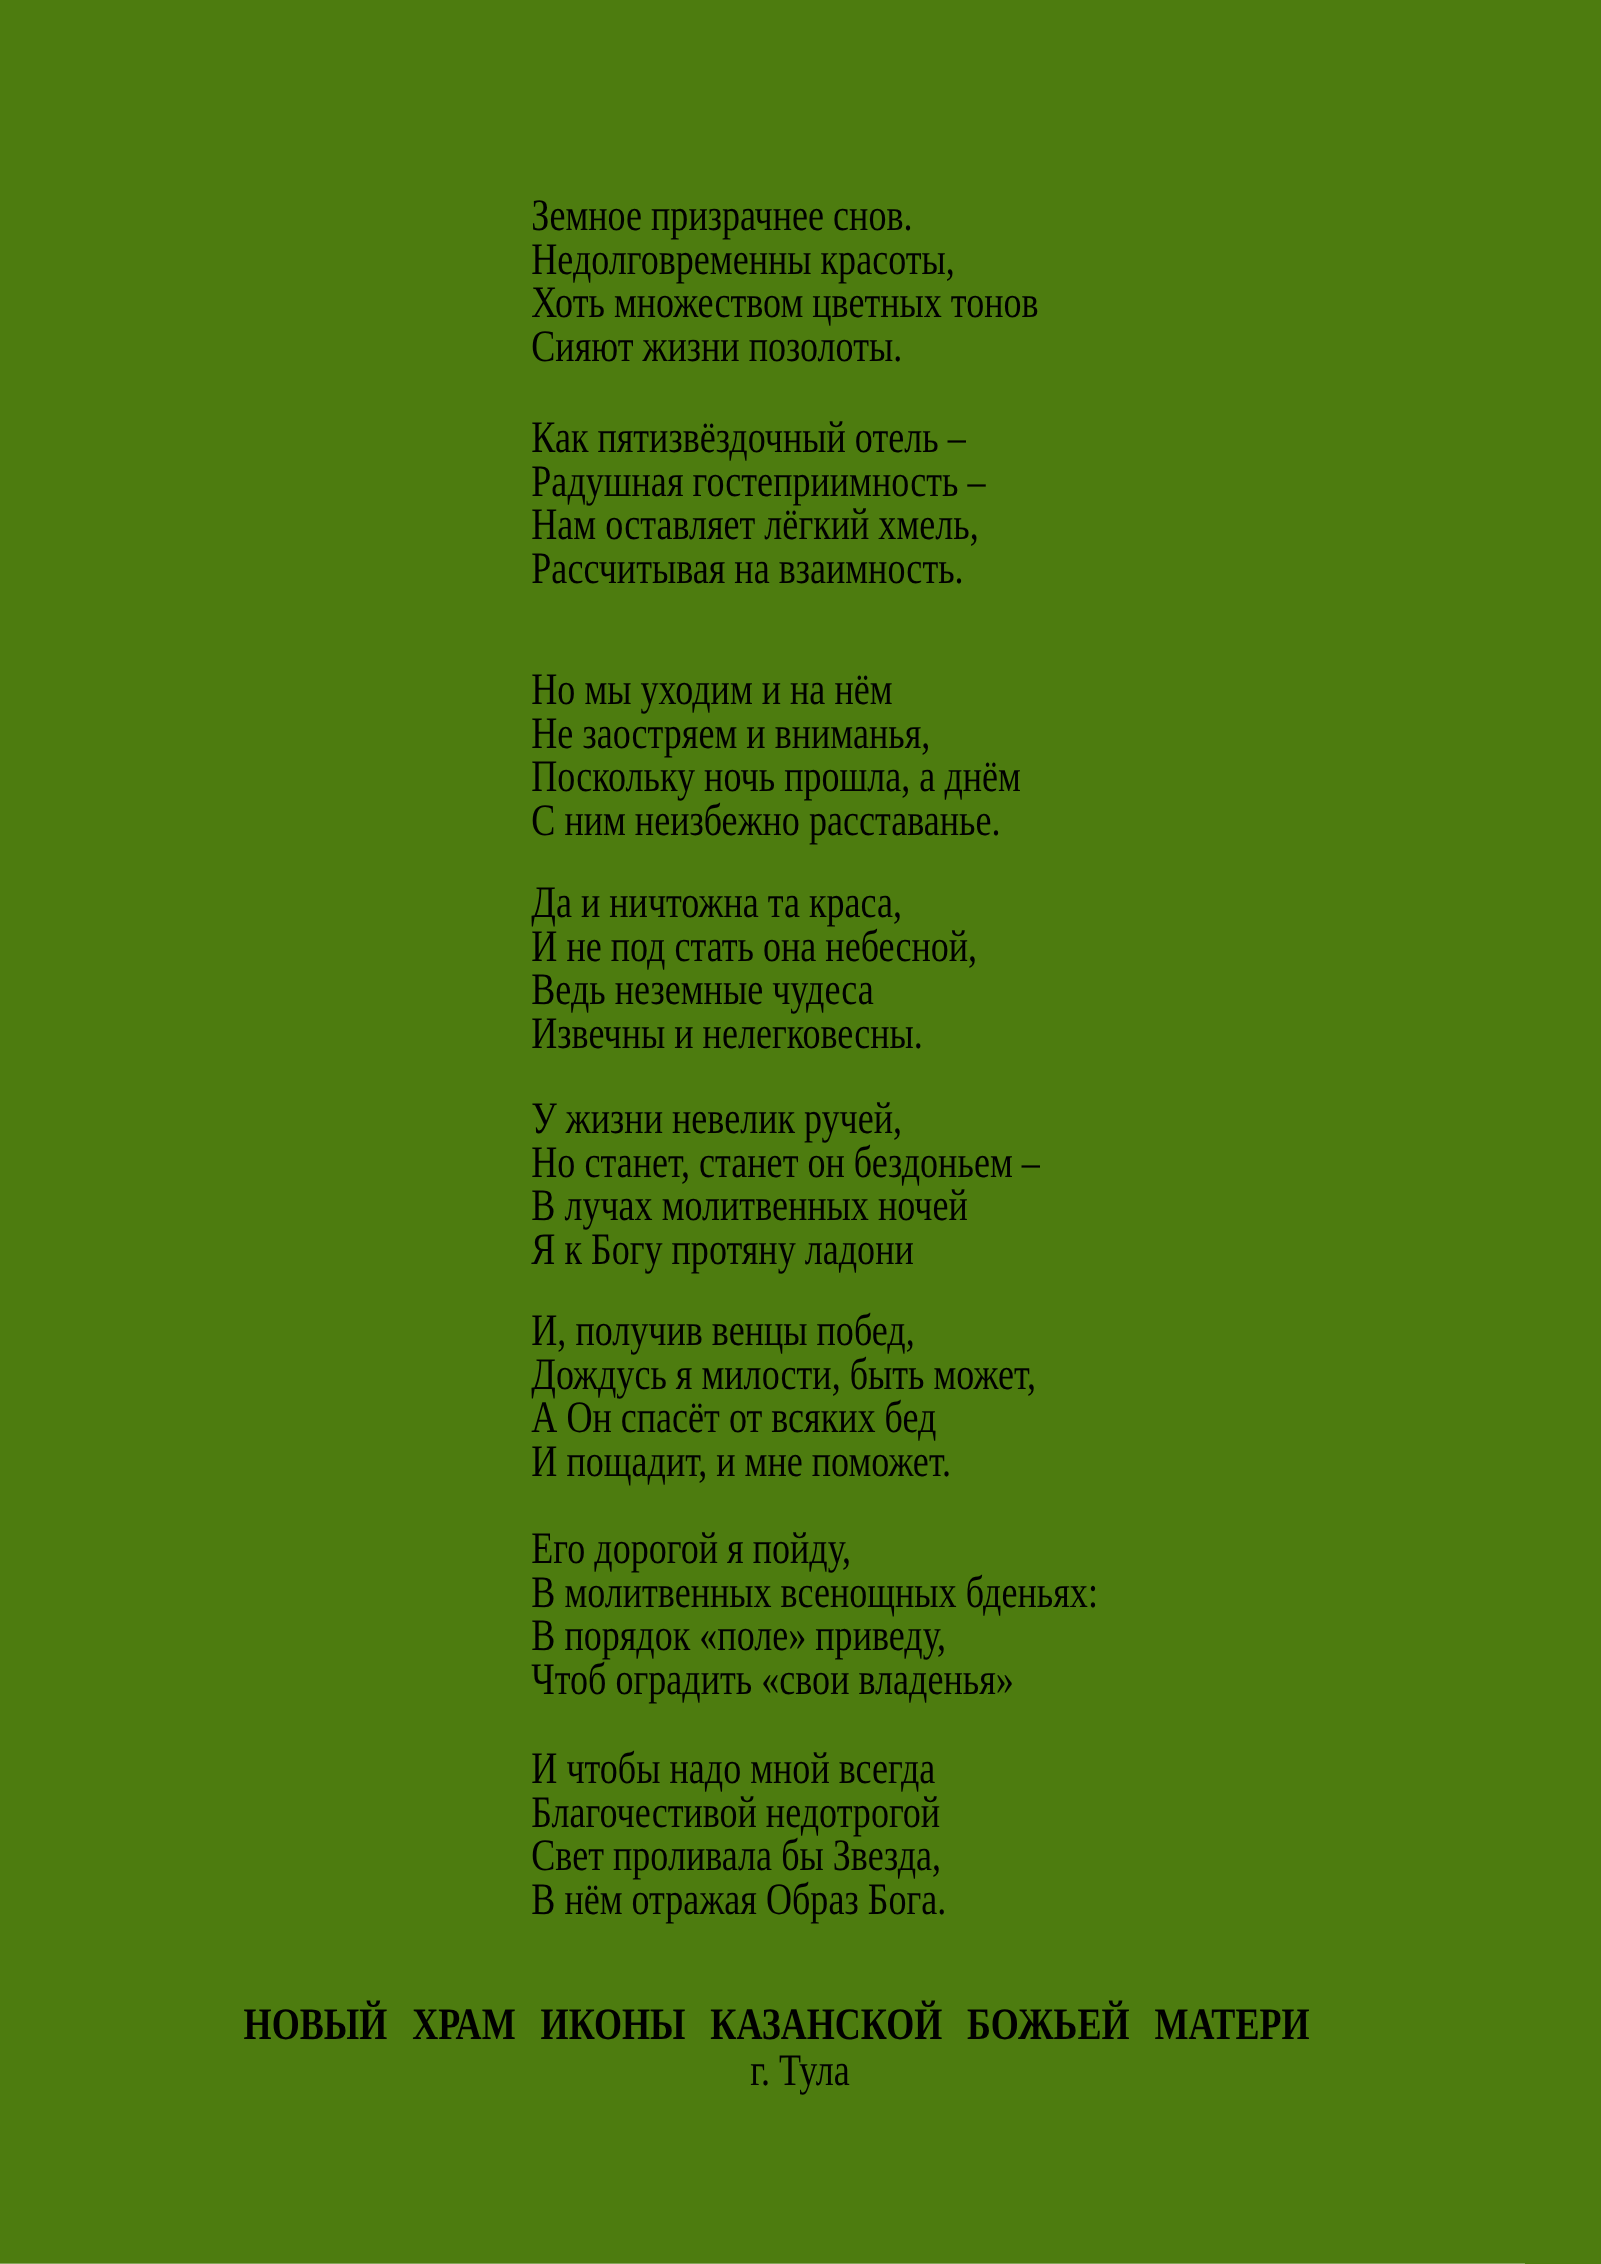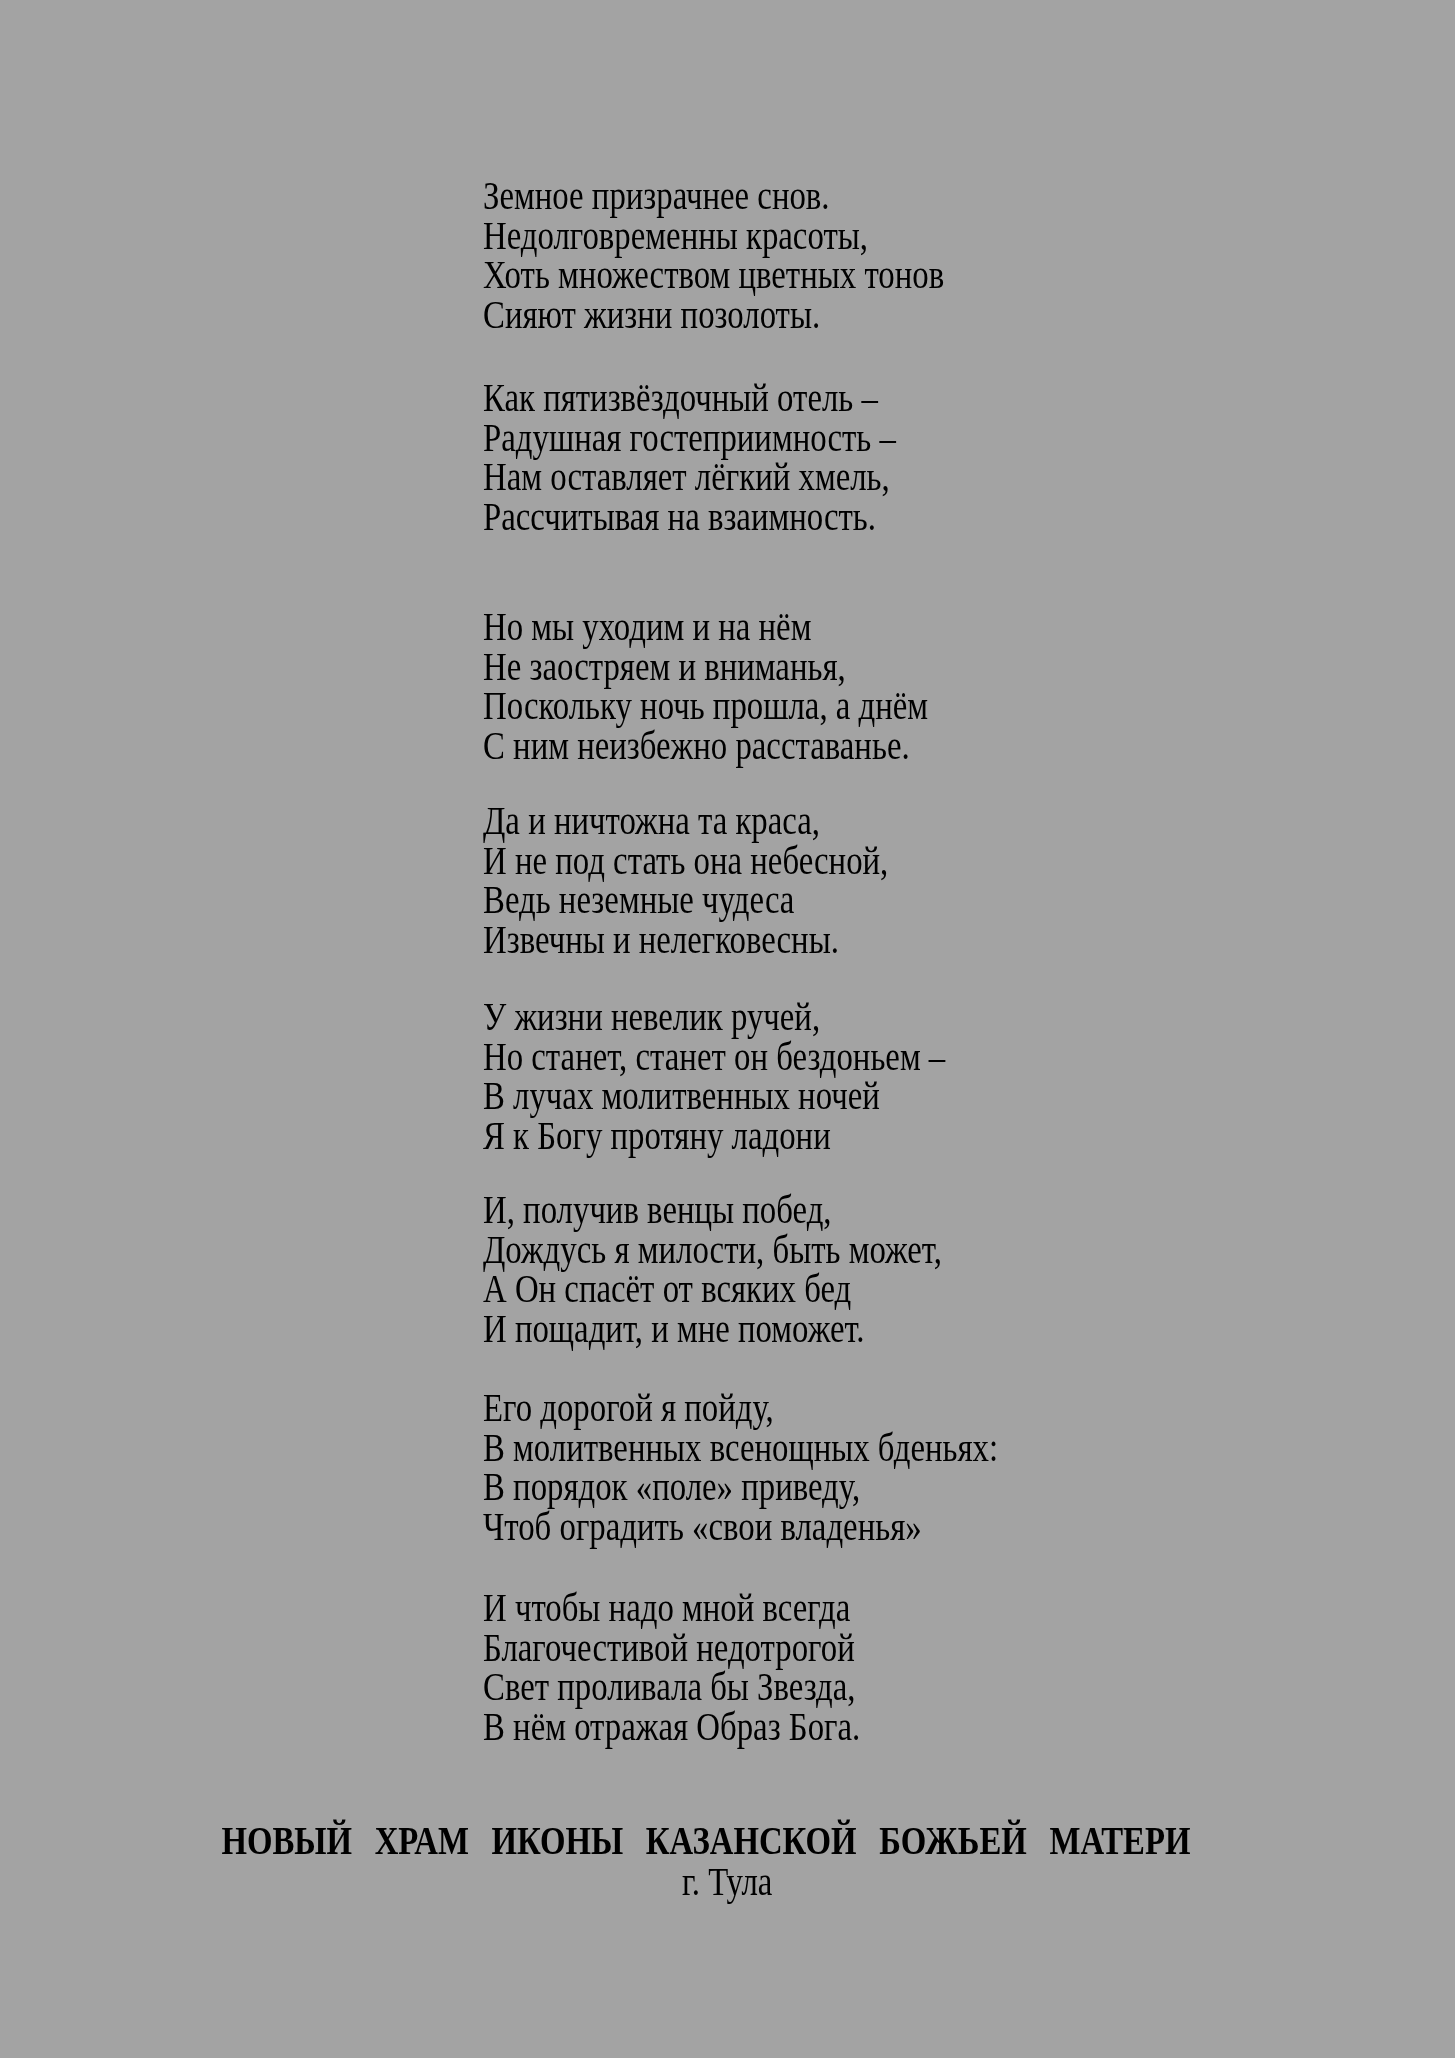--- a/index.html
+++ b/index.html
@@ -10,21 +10,21 @@
     color: #000000;
     position: relative;
     overflow: hidden;
     font-family: "Liberation Serif", "DejaVu Serif", serif;
   }
   .page {
     position: absolute;
     left: 0; top: 0;
     width: 1455px;
     height: 2058px;
-    background: #a3a3a3;
+    background: #4d7c0f;
   }
   
   .stanza {
     position: absolute;
     left: 483px;
     font-size: 41px;
     line-height: 39.5px;
     transform: scaleX(0.8);
     transform-origin: left top;
     white-space: nowrap;

